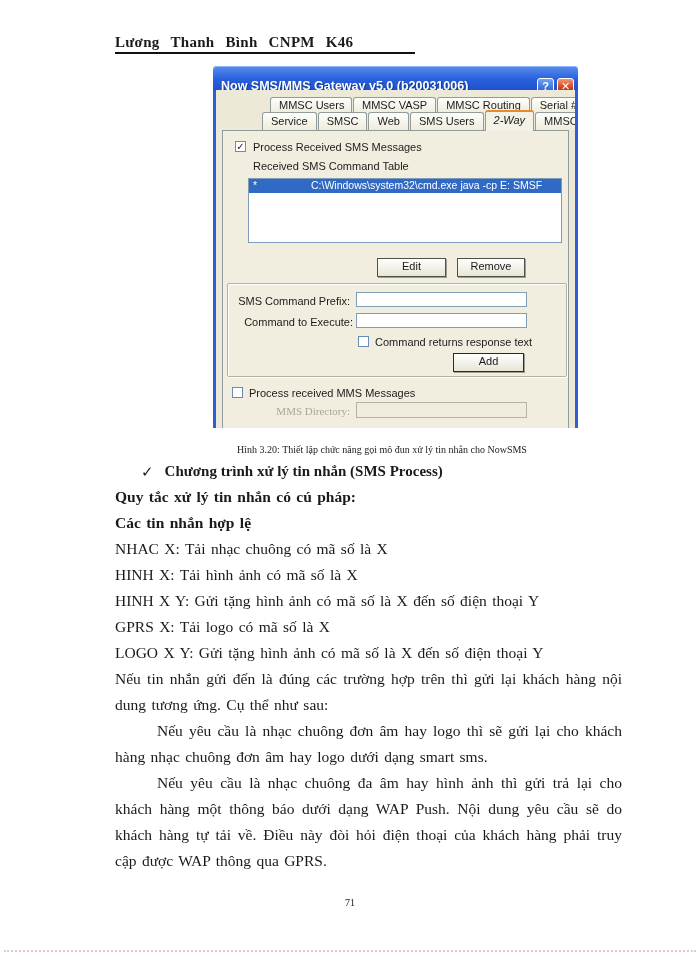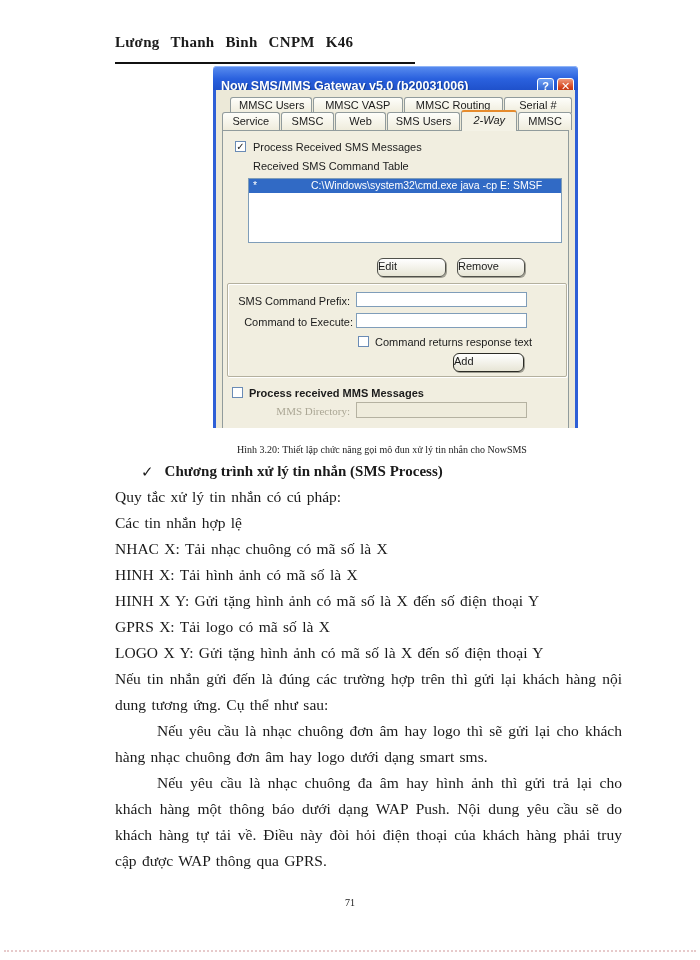--- a/index.html
+++ b/index.html
@@ -2,73 +2,73 @@
 <html><head>
 <meta charset="utf-8">
 <style>
   html,body{margin:0;padding:0;background:#888;}
   .page{
     position:relative;width:700px;height:960px;margin:0 auto;background:#ffffff;
     font-family:"Liberation Serif","DejaVu Serif",serif;color:#1a1a1a;overflow:hidden;
   }
   
   .doc-header{position:absolute;left:115px;top:34px;font-size:15px;font-weight:bold;letter-spacing:.3px;word-spacing:7px;}
-  .doc-header .underline{border-bottom:2px solid #111;padding-bottom:12px;padding-right:62px;}
+  .doc-header .underline{border-bottom:2px solid #111;padding-bottom:2px;padding-right:62px;}
   
   .dialog{position:absolute;left:213px;top:66px;width:365px;height:362px;
     font-family:"Liberation Sans","DejaVu Sans",sans-serif;font-size:11px;color:#1b1b1b;}
   .titlebar{height:24px;border-radius:4px 4px 0 0;display:flex;align-items:center;
     background:linear-gradient(180deg,#5B8EF0 0%,#2A61DE 40%,#1B4BC4 88%,#2A5BD7 100%);
     box-shadow:inset 0 1px 0 #8FB4F7;padding:8px 4px 0 8px;}
   .title-text{color:#fff;font-weight:bold;font-size:12.5px;text-shadow:1px 1px 1px #123a8a;flex:1;white-space:nowrap;overflow:hidden;}
   .tb-btn{width:17px;height:16px;border-radius:3px;margin-left:3px;display:flex;align-items:center;justify-content:center;
     color:#fff;font-weight:bold;font-size:11px;border:1px solid #fff;box-sizing:border-box;cursor:default;}
   .btn-help{background:linear-gradient(180deg,#6FA1F5,#2458C9);}
   .btn-close{background:linear-gradient(180deg,#F0997B,#D3431D 60%,#B23312);}
   .win-body{position:absolute;left:0;right:0;top:24px;bottom:0;background:#ECE9D8;
-    border-left:3px solid #2E5FD6;border-right:3px solid #2E5FD6;box-sizing:border-box;overflow:hidden;}
+    border-left:3px solid #2E5FD6;border-right:3px solid #2E5FD6;box-sizing:border-box;overflow:hidden;padding-left:40px;}
   
   .tabs-row{display:flex;align-items:flex-end;}
   .tabs-row1{margin:8px 2px 0 14px;height:15px;}
   .tabs-row2{margin:0 2px 0 6px;height:17px;}
   .tab{background:linear-gradient(180deg,#FEFEFA,#EFECDC);border:1px solid #919B9C;border-bottom:none;
     border-radius:3px 3px 0 0;padding:1px 8px 0 8px;height:14px;line-height:13px;box-sizing:content-box;
     margin-right:1px;white-space:nowrap;text-align:center;cursor:default;font-size:11px;}
   .tabs-row2 .tab{height:16px;line-height:15px;}
   .tab.active{background:#F4F2E6;border-top:2px solid #E68B2C;height:18px;line-height:15px;position:relative;top:1px;z-index:3;font-style:italic;}
   
   .tabpage{position:absolute;left:6px;right:6px;top:40px;bottom:0;background:#F1EEE0;
     border:1px solid #919B9C;border-bottom:none;box-sizing:border-box;}
   .cb{display:inline-block;width:11px;height:11px;background:#fff;border:1px solid #6A8BB5;box-sizing:border-box;
     font-size:10px;line-height:9px;text-align:center;color:#222;vertical-align:middle;}
   .field{position:absolute;height:15px;border:1px solid #7F9DB9;background:#fff;box-sizing:border-box;
     font-family:"Liberation Sans","DejaVu Sans",sans-serif;font-size:11px;padding:0 2px;}
   .field:disabled,.field.disabled{background:#EFECDC;border-color:#B5B2A1;color:#9a9684;}
   .xp-btn{position:absolute;height:17px;background:linear-gradient(180deg,#FFFFFF,#E7E5D5);
-    border:1px solid #50504a;border-radius:6px;box-shadow:1px 1px 0 rgba(60,60,50,.45);
-    font-family:"Liberation Sans","DejaVu Sans",sans-serif;font-size:11px;line-height:15px;cursor:default;}
+    border:1px solid #50504a;border-radius:0;box-shadow:1px 1px 0 rgba(60,60,50,.45);
+    font-family:"Liberation Sans","DejaVu Sans",sans-serif;font-size:11px;text-align:center;line-height:15px;cursor:default;}
   .lbl{position:absolute;white-space:nowrap;}
   .lbl.right{text-align:right;}
   .disabled-lbl{color:#ABA795;font-family:Liberation Serif, serif;}
   .listbox{position:absolute;left:25px;top:47px;width:314px;height:65px;background:#fff;
     border:1px solid #7F9DB9;box-sizing:border-box;overflow:hidden;}
   .listrow{height:14px;background:#316AC5;color:#fff;display:flex;white-space:nowrap;overflow:hidden;
     font-size:10.5px;line-height:13px;cursor:default;}
   .listrow .pfx{margin-left:4px;width:58px;flex:none;}
   .listrow .cmd{flex:none;}
   .groupbox{position:absolute;left:4px;top:152px;width:340px;height:94px;border:1px solid #B4B09E;
     border-radius:2px;box-shadow:inset 1px 1px 0 #fff, 1px 1px 0 #fff;box-sizing:border-box;}
   
   .caption-block{position:absolute;left:115px;top:436px;width:512px;}
   .caption{margin:8px;padding-left:22px;font-size:10px;text-align:center;}
   .bullet-line{margin-top:3px;padding-left:26px;display:flex;gap:11px;font-weight:bold;font-size:15px;}
   .bullet-line .check{font-weight:normal;}
   .body-text{position:absolute;left:115px;top:484px;width:507px;}
   .body-text p{margin:0;font-size:15.5px;line-height:26px;text-align:justify;word-spacing:1.5px;}
-  .body-text p.bold{font-weight:normal;}
+  .body-text p.bold{font-weight:bold;}
   .body-text p.indent{text-indent:42px;}
   .page-number{position:absolute;left:0;right:0;top:897px;text-align:center;font-size:10px;}
   .bottom-dots{position:absolute;left:4px;right:4px;top:950px;border-top:2px dotted #dfb9ba;opacity:.75;}
 </style>
 </head>
 <body>
 
 <div class="page">
 
   <div class="doc-header">
@@ -119,21 +119,21 @@
           <span class="lbl right" style="left:0;top:11px;width:122px;">SMS Command Prefix:</span>
           <input class="field" style="left: 128px; top: 8px; width: 171px;" value="">
           <span class="lbl right" style="left:3px;top:32px;width:122px;">Command to Execute:</span>
           <input class="field" style="left: 128px; top: 29px; width: 171px;" value="">
           <span class="cb" style="position:absolute;left:130px;top:52px;"></span>
           <span class="lbl" style="left:147px;top:52px;">Command returns response text</span>
           <div class="xp-btn" style="left:225px;top:69px;width:69px;border:1.5px solid #2b2b25;">Add</div>
         </div>
 
         <span class="cb" style="position:absolute;left:9px;top:256px;"></span>
-        <span class="lbl" style="left:26px;top:256px;font-weight:bold;">Process received MMS Messages</span>
+        <span class="lbl" style="left:26px;top:256px;">Process received MMS Messages</span>
         <span class="lbl right disabled-lbl" style="left:0;top:274px;width:127px;">MMS Directory:</span>
         <input class="field disabled" style="left: 133px; top: 271px; width: 171px; height: 16px;" disabled="" value="">
 
       </div>
     </div>
   </div>
 
   <div class="caption-block">
     <p class="caption">Hình 3.20: Thiết lập chức năng gọi mô đun xử lý tin nhắn cho NowSMS</p>
     <div class="bullet-line">

